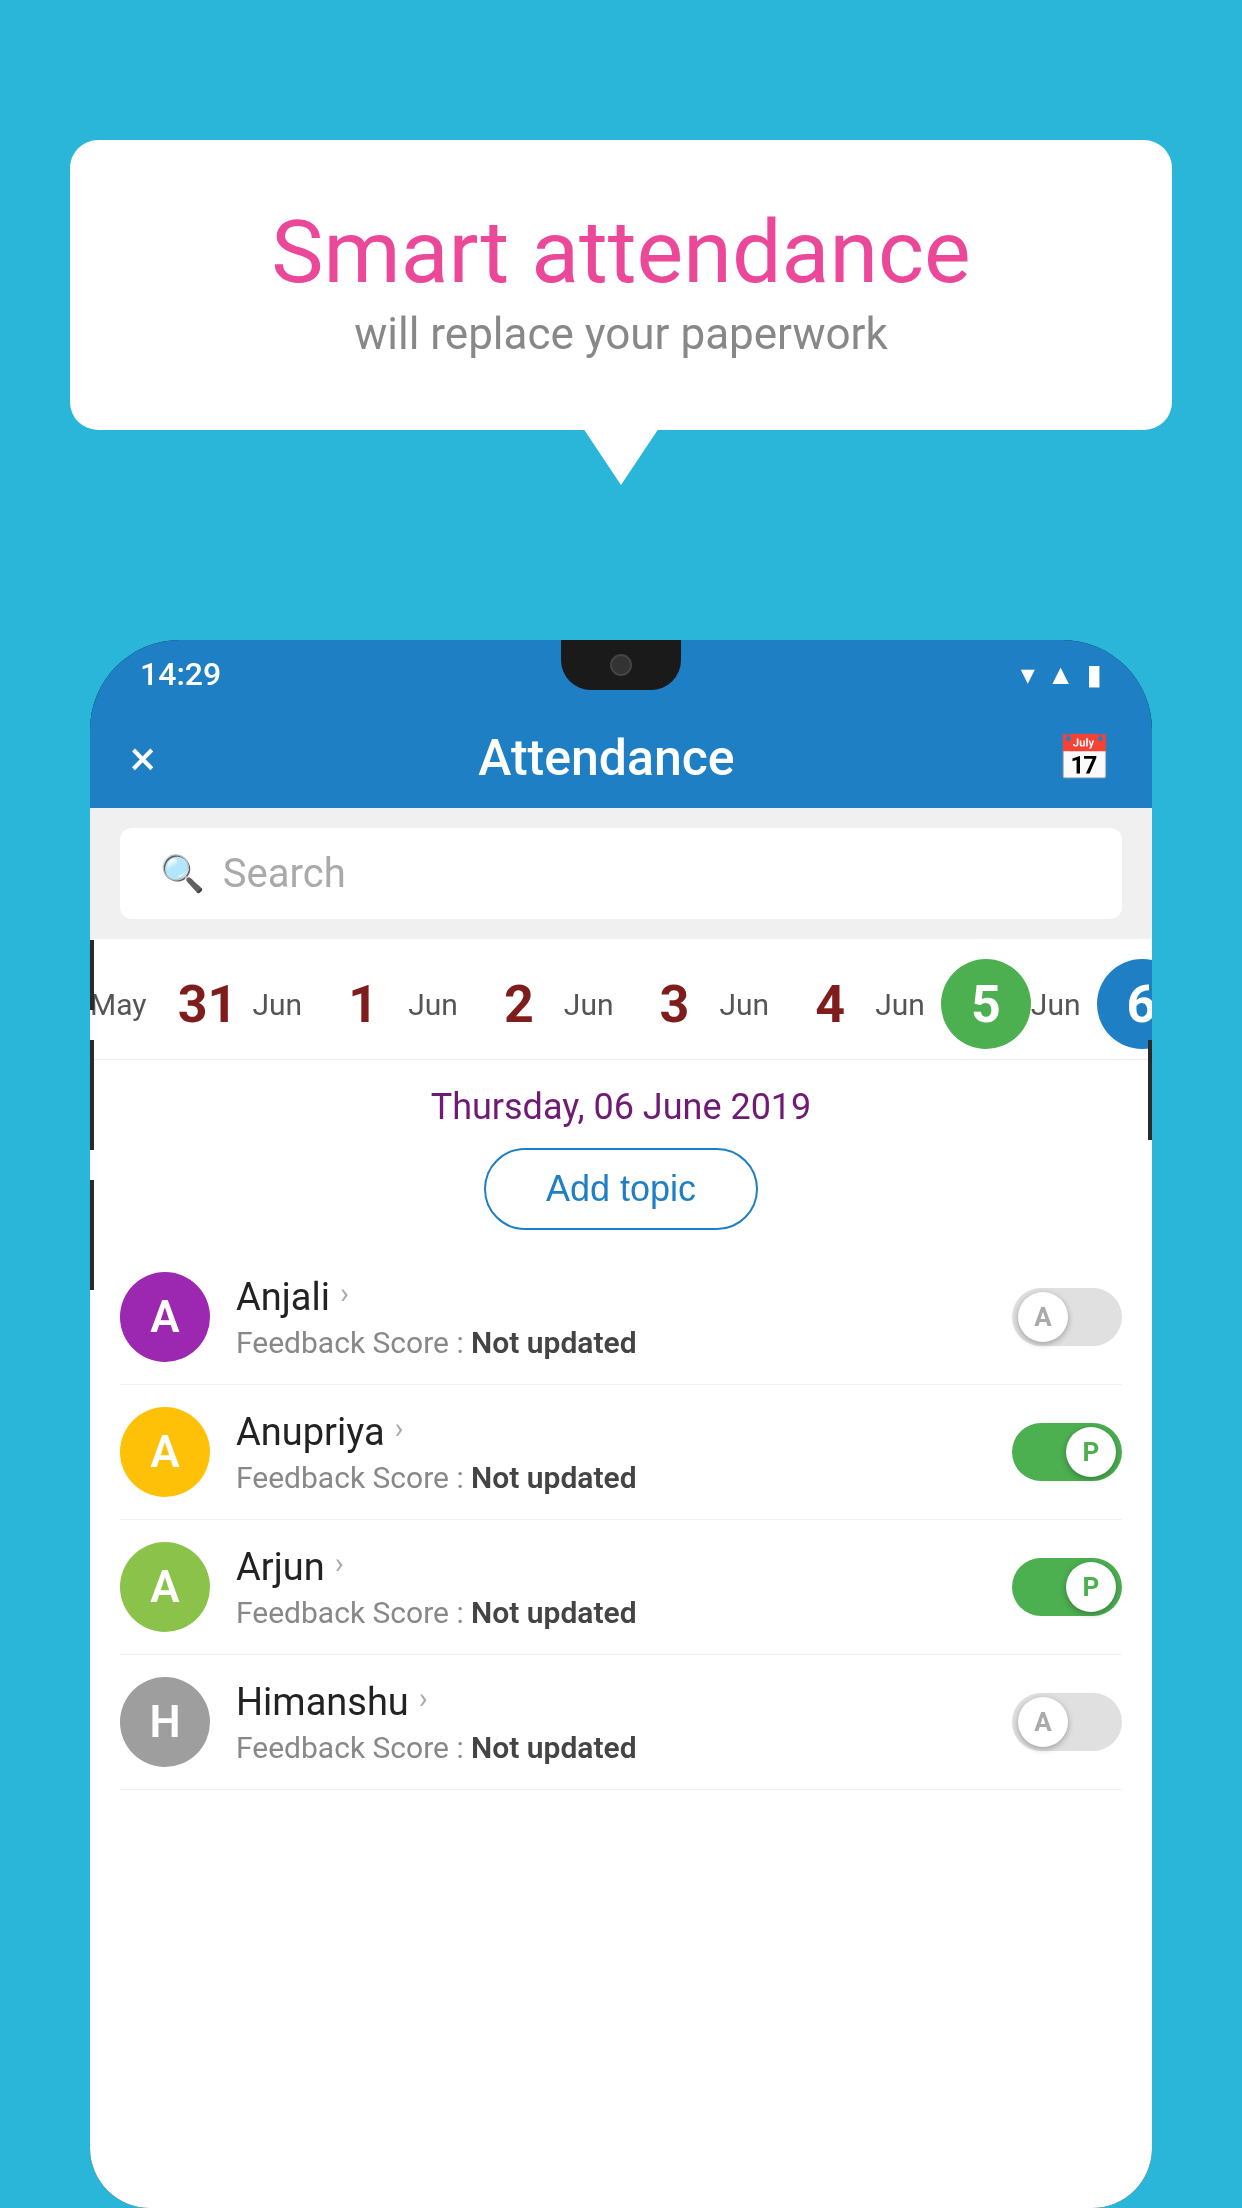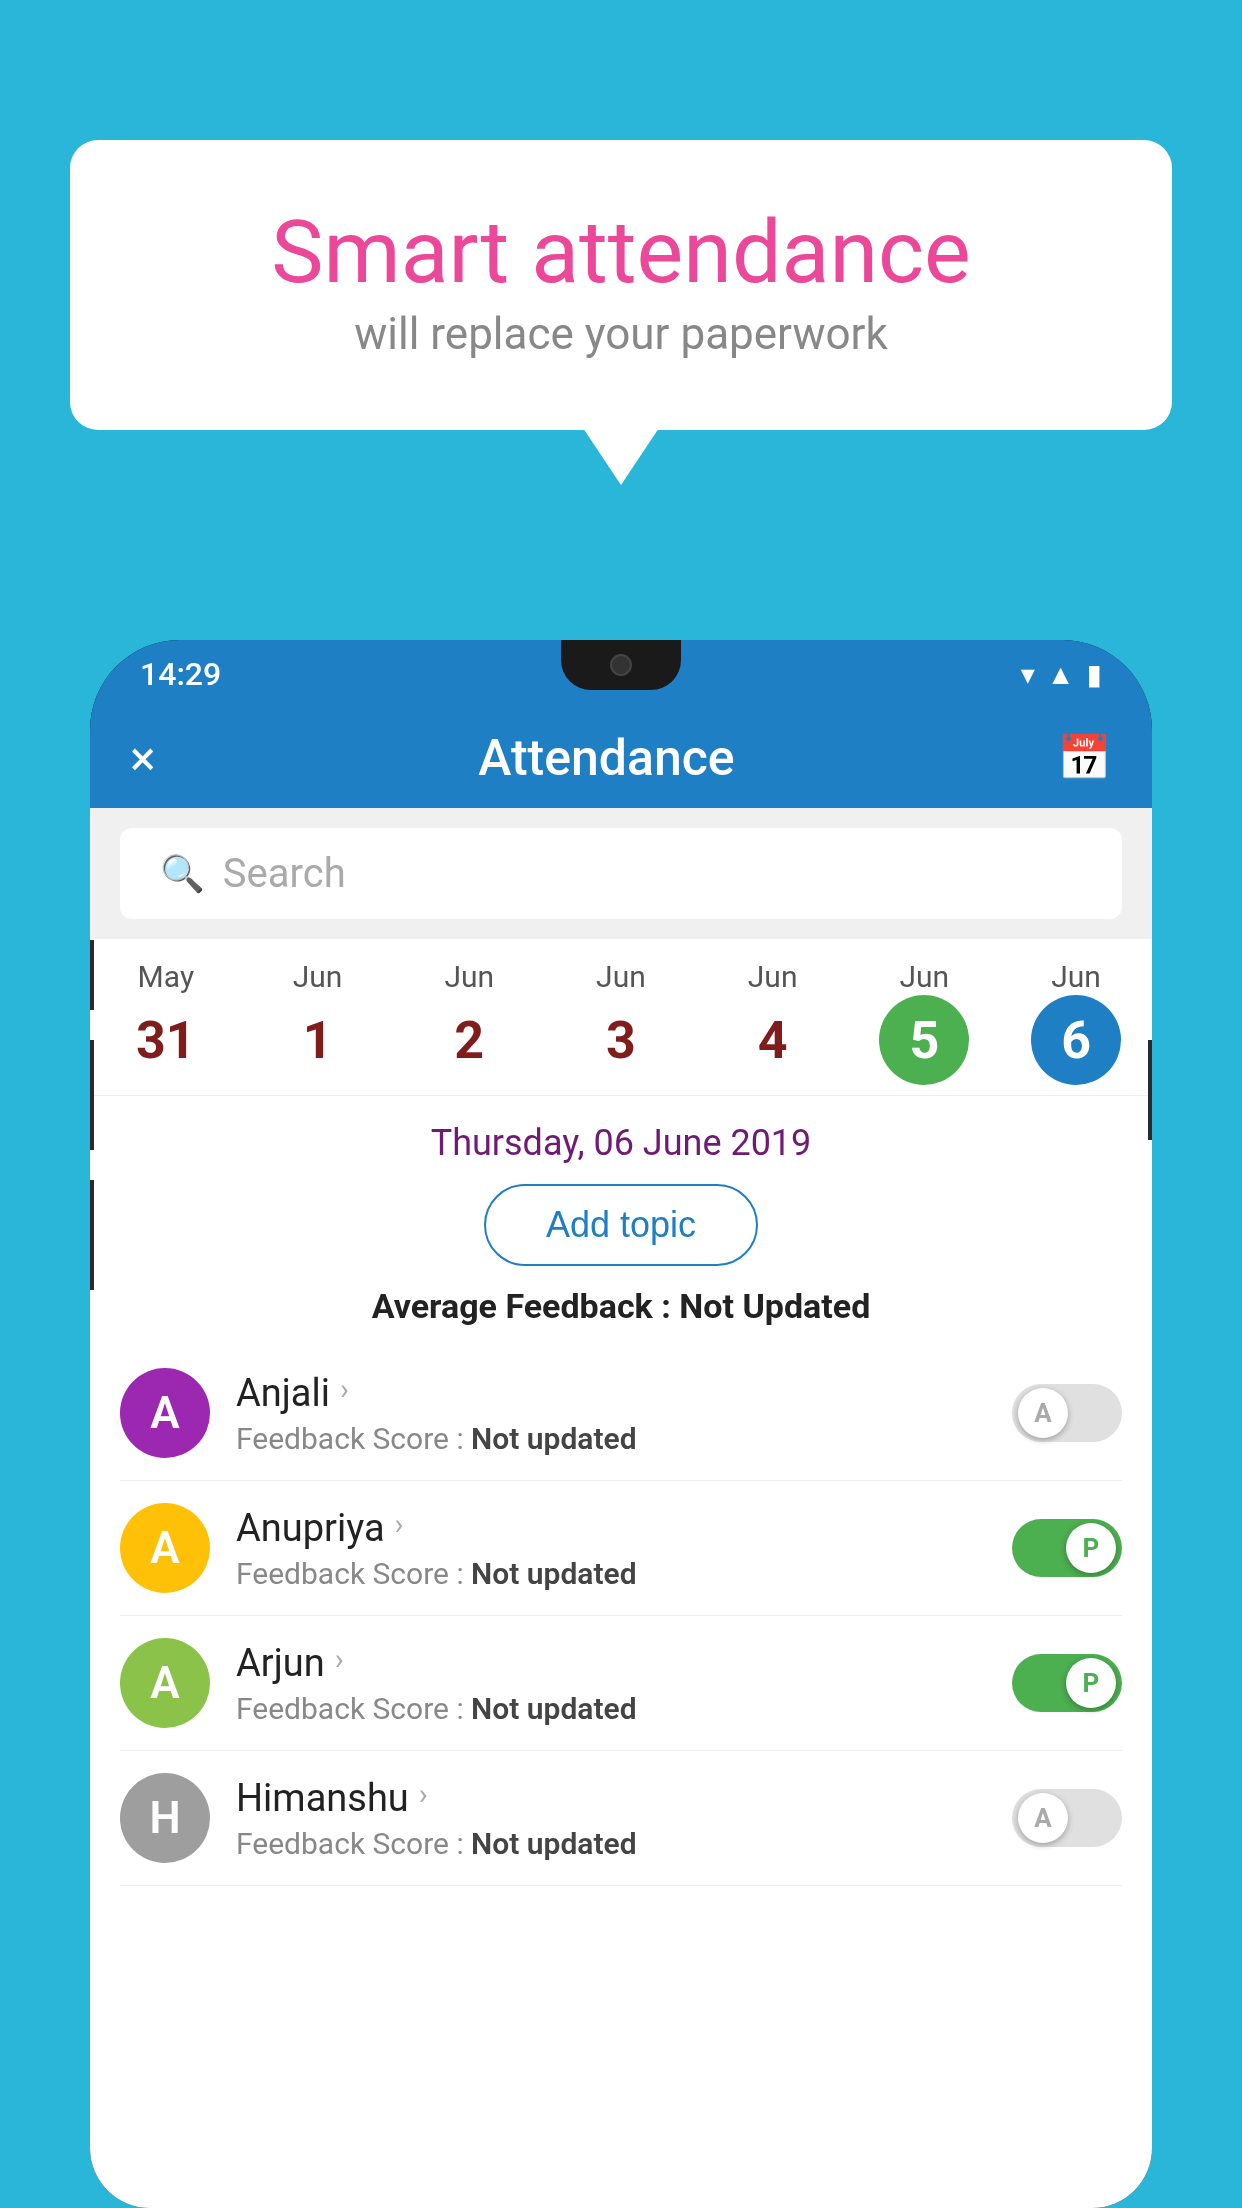--- a/index.html
+++ b/index.html
@@ -167,23 +167,23 @@
     
     .calendar-strip {
       display: flex;
       padding: 20px 0 10px;
       justify-content: space-around;
       align-items: center;
       border-bottom: 1px solid #eee;
     }
     .calendar-day {
       display: flex;
-      flex-direction: column;
-      align-items: center;
-      gap: 1px;
+      flex-direction: row;
+      align-items: center;
+      gap: 16px;
       cursor: pointer;
     }
     .cal-month {
       font-size: 30px;
       color: #555;
       font-weight: 400;
     }
     .cal-date {
       font-size: 52px;
       font-weight: 700;
@@ -443,24 +443,20 @@
           <div class="cal-date selected">6</div>
         </div>
       </div>
 
     <div class="date-display">Thursday, 06 June 2019</div>
 
     <div class="add-topic-container">
       <button class="add-topic-btn">Add topic</button>
     </div>
 
-    <div class="avg-feedback">
-      <span>Average Feedback :</span>
-      <span>Not Updated</span>
-    </div>
 
     <div class="student-list" id="student-list">
         <div class="student-item">
           <div class="student-avatar" style="background: rgb(156, 39, 176);">A</div>
           <div class="student-info">
             <div class="student-name">Anjali <span class="chevron">›</span></div>
             <div class="feedback-score">Feedback Score : <span>Not updated</span></div>
           </div>
           <div class="toggle-container">
             <div class="toggle off">

